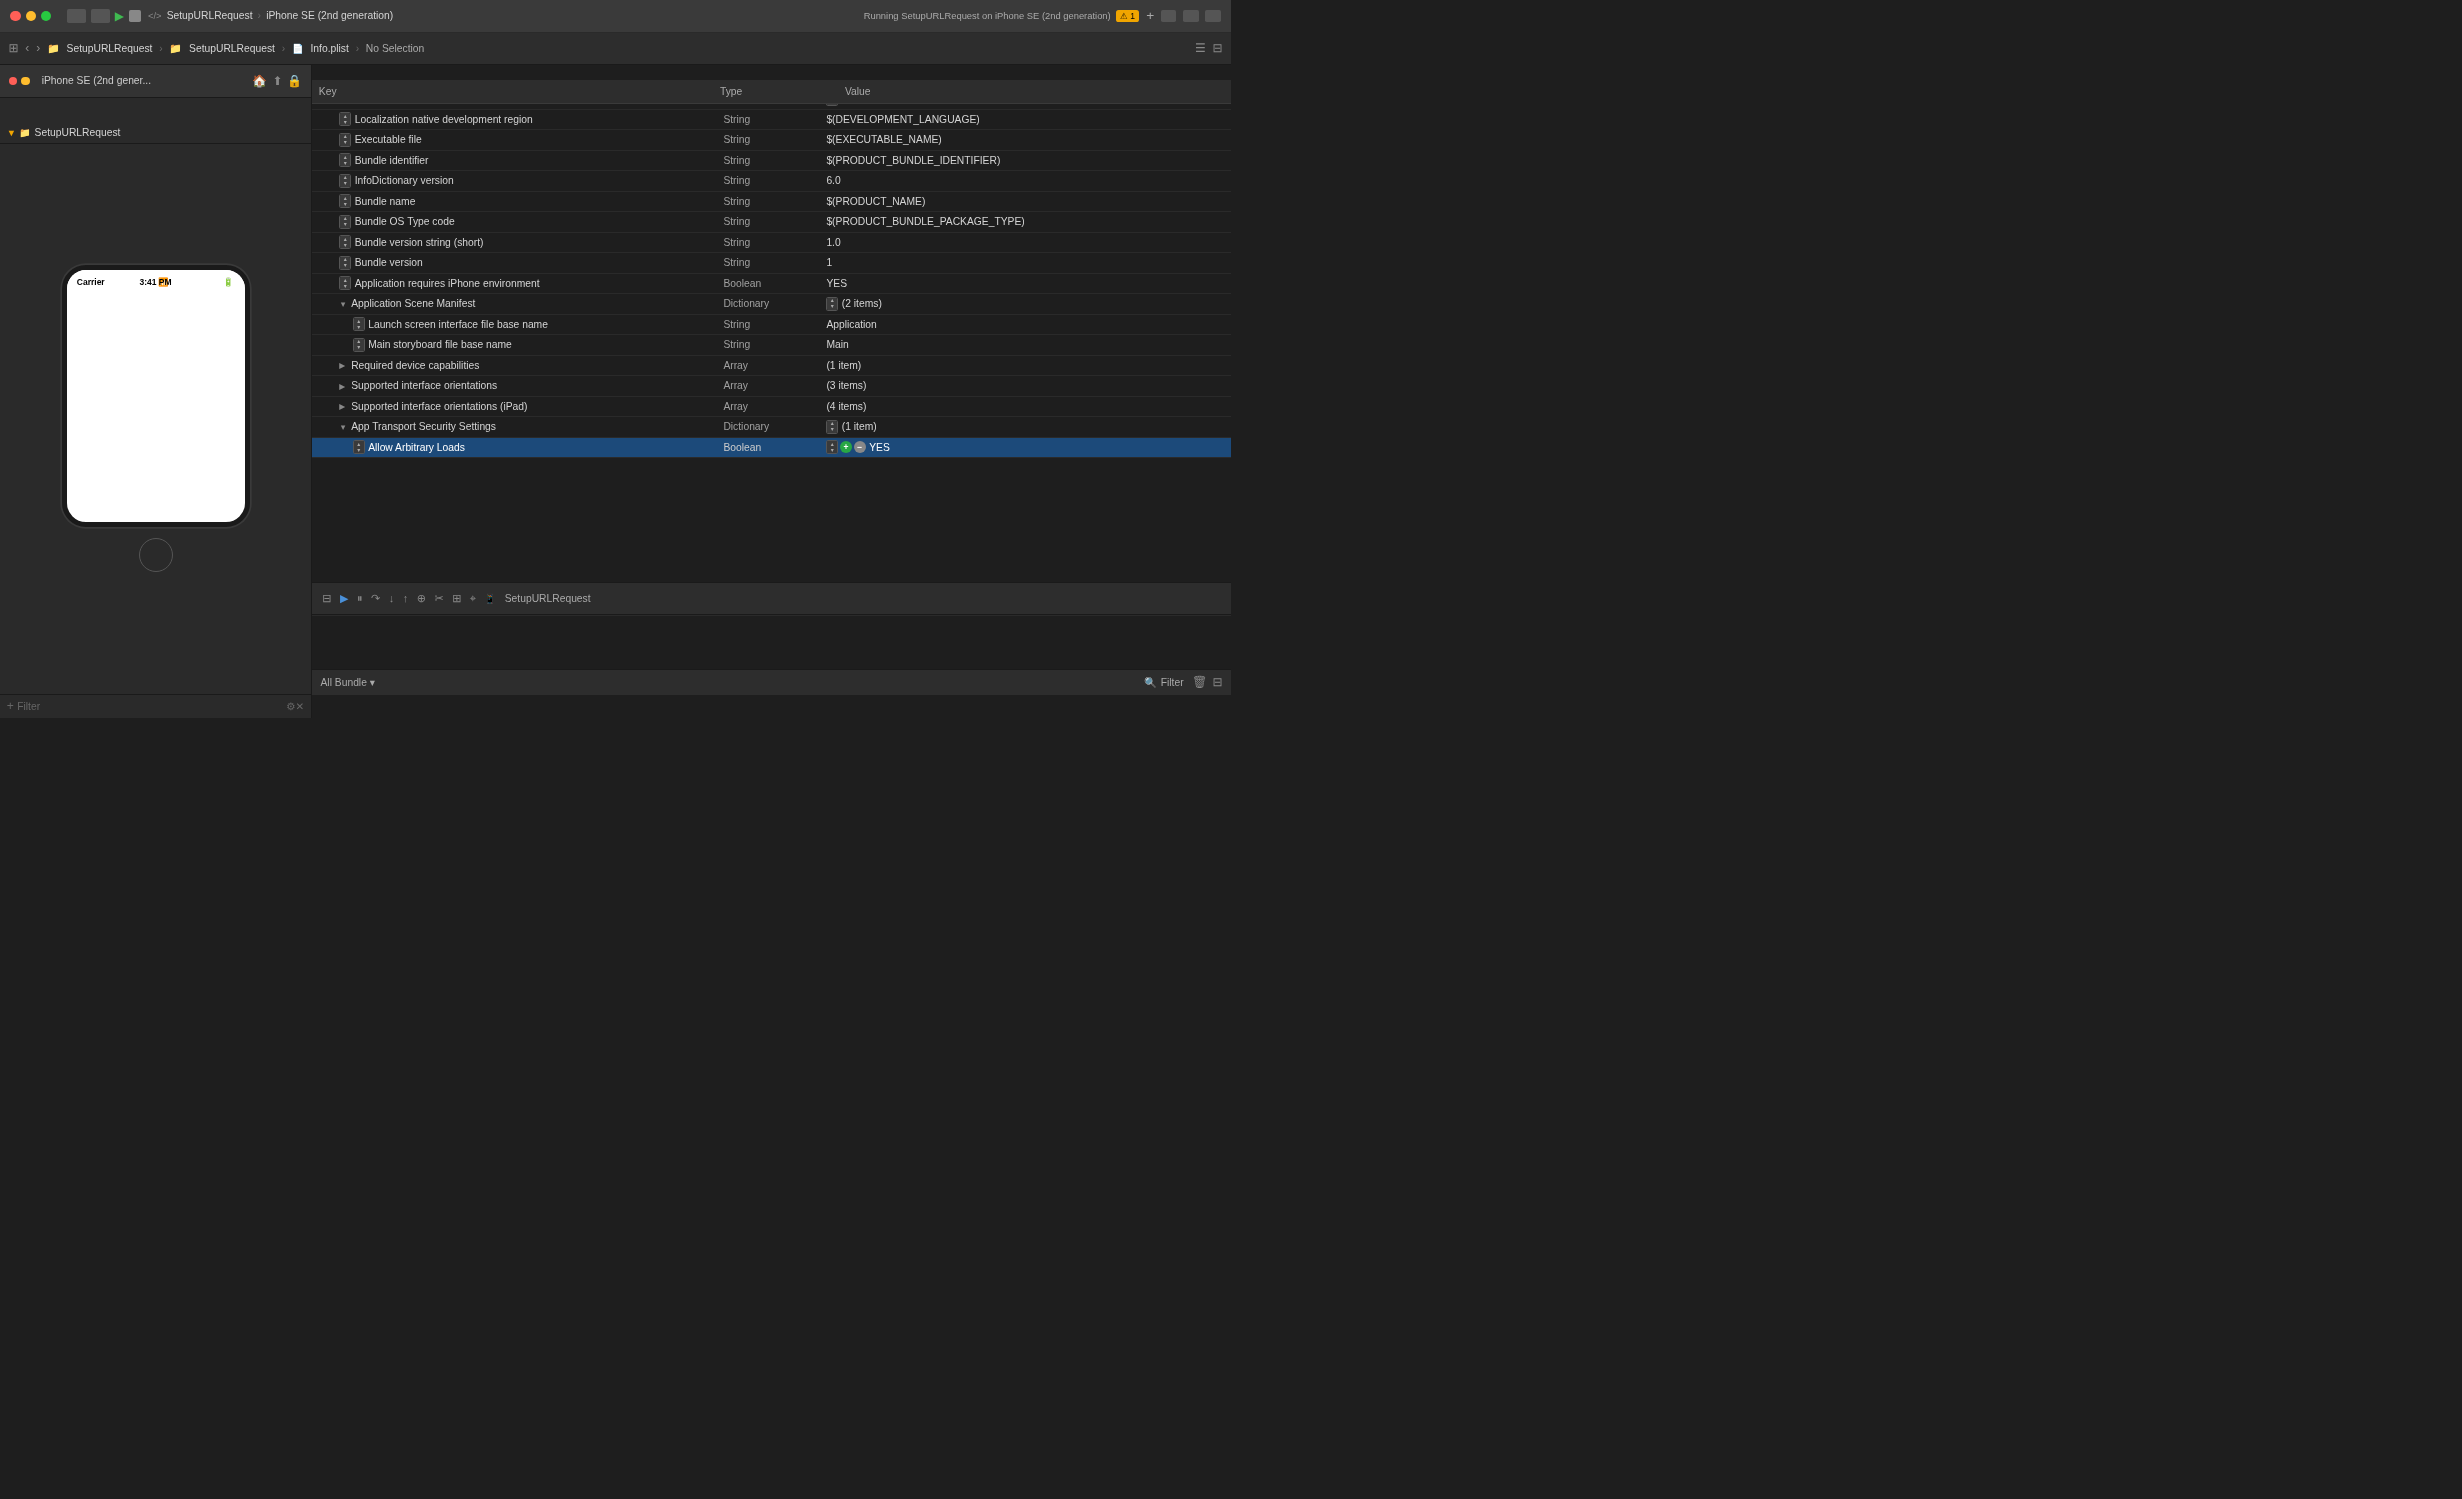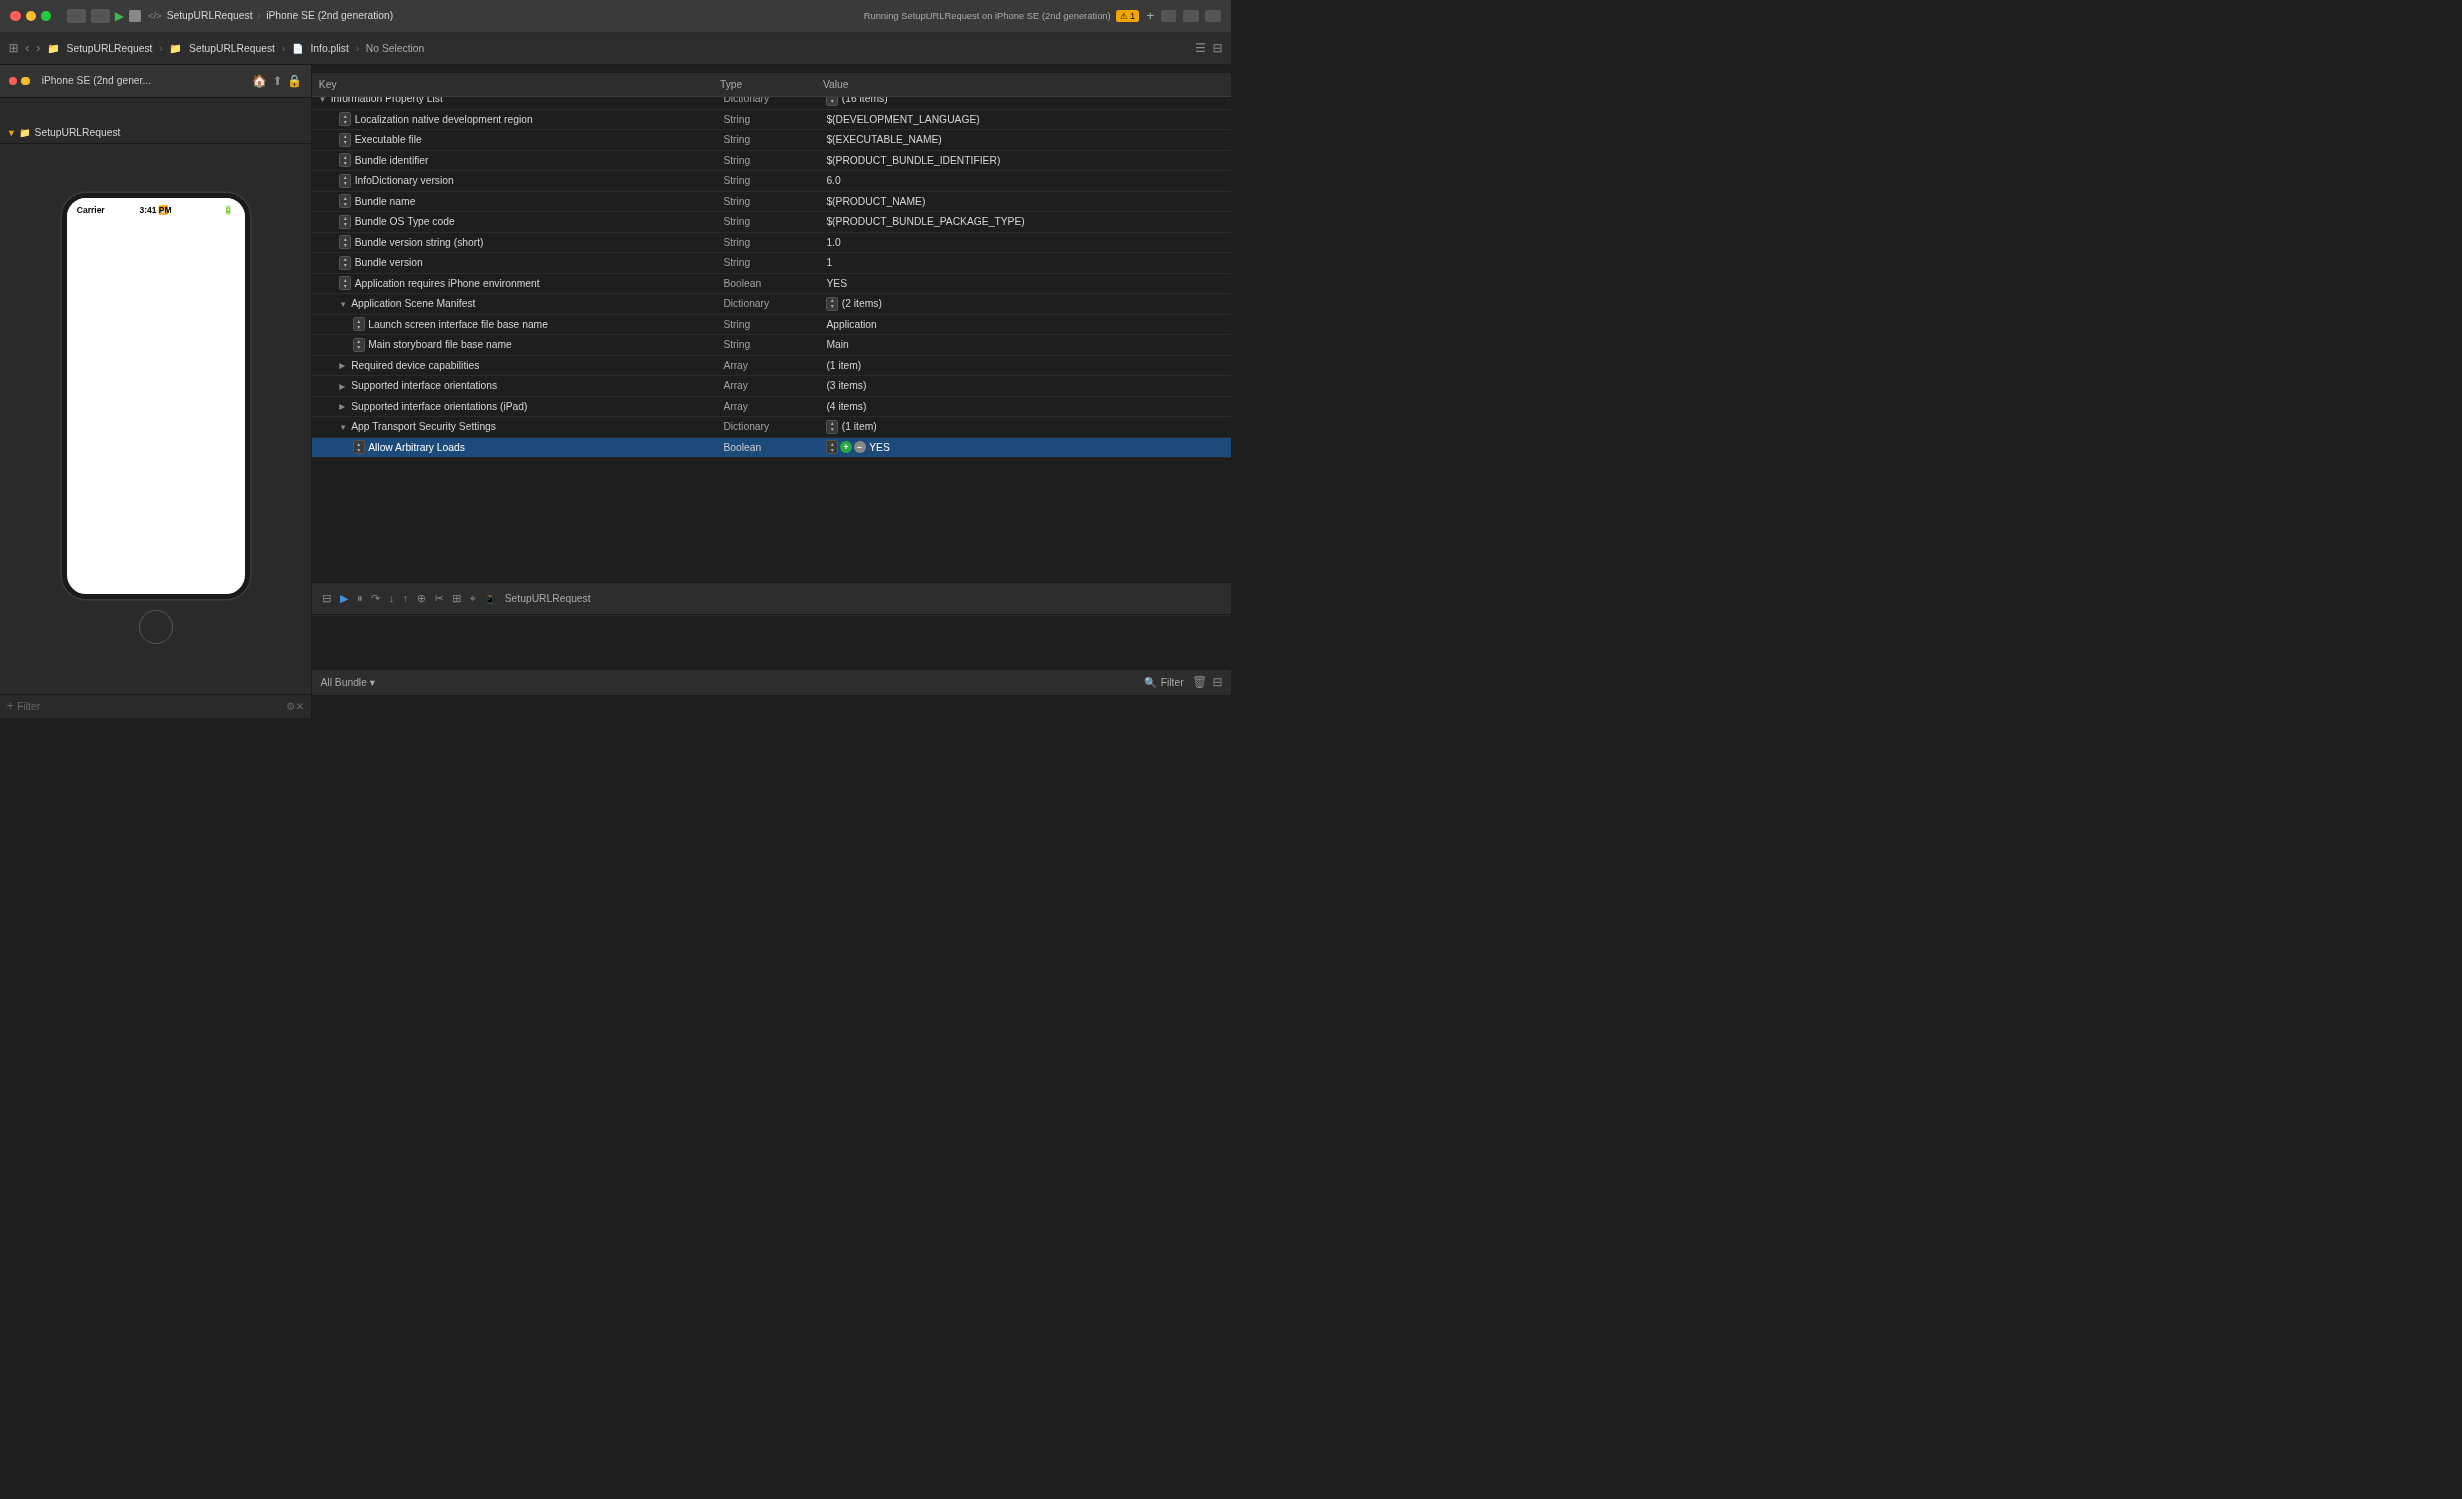--- a/index.html
+++ b/index.html
@@ -110,21 +110,21 @@
       justify-content: center;
       padding: 17px;
     }
 
     
     .iphone-frame {
       background: #fff;
       border-radius: 24px;
       border: 5.1px solid #1a1a1a;
       width: 188px;
-      height: 406px;
+      height: 262px;
       position: relative;
       overflow: hidden;
       box-shadow: 0 0 0 1.7px #3a3a3a;
     }
     .iphone-status-bar {
       background: #fff;
       height: 24px;
       display: flex;
       align-items: center;
       justify-content: space-between;
@@ -195,22 +195,23 @@
     }
     .plist-header {
       display: grid;
       grid-template-columns: 1fr 103px 1fr;
       background: #2d2d2d;
       border-bottom: 0.9px solid #3a3a3a;
       height: 24px;
       align-items: center;
       padding: 0 6.8px;
       position: sticky;
-      top: 8px;
+      top: 15px;
       z-index: 10;
+      gap: 22px;
     }
     .plist-header-cell {
       font-size: 10.3px;
       color: #aaa;
       font-weight: 500;
     }
     .plist-row {
       display: grid;
       grid-template-columns: 1fr 103px 1fr;
       border-bottom: 0.9px solid #2a2a2a;

